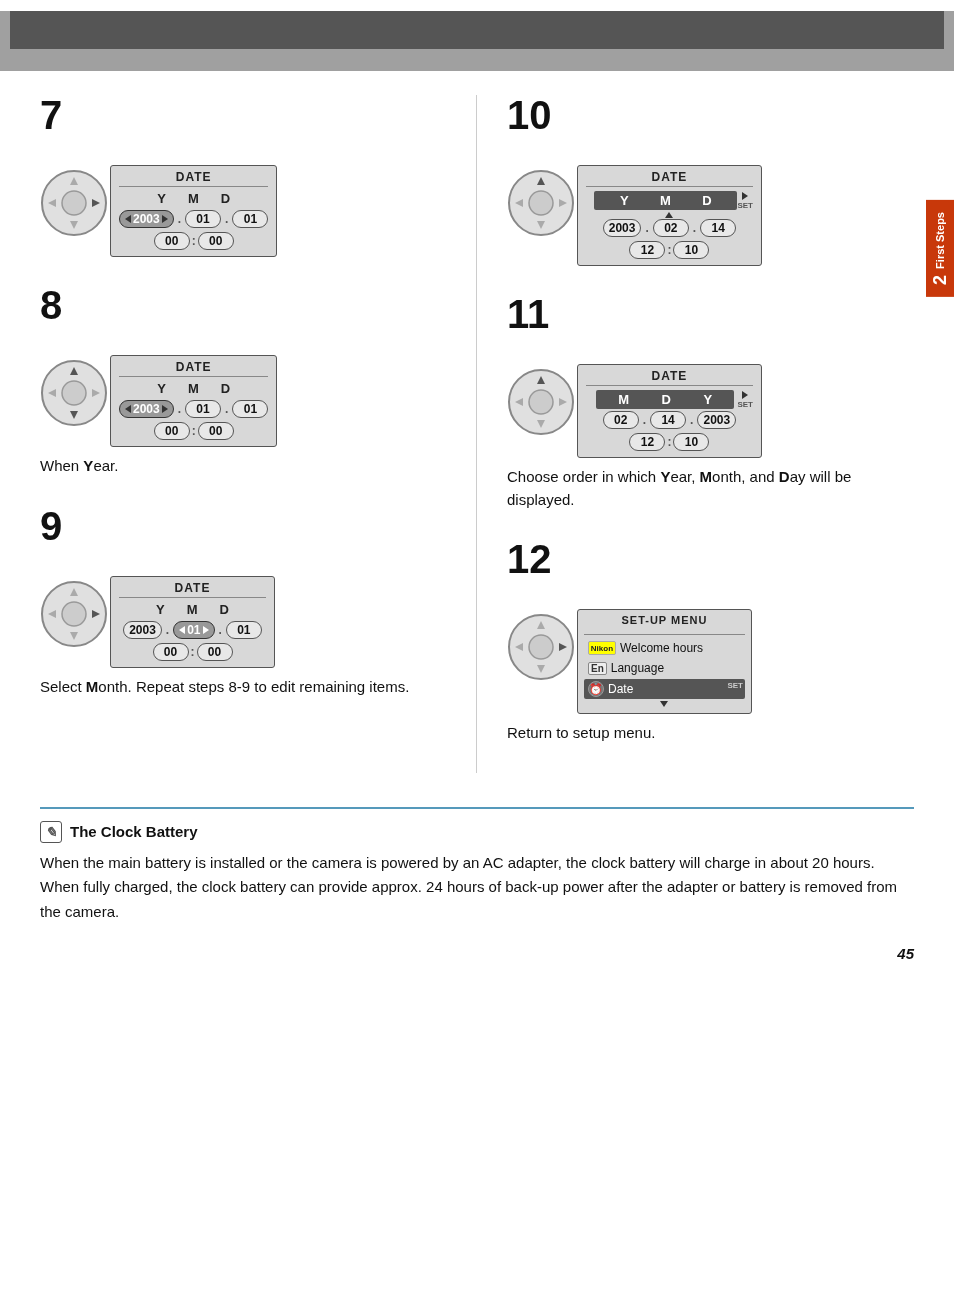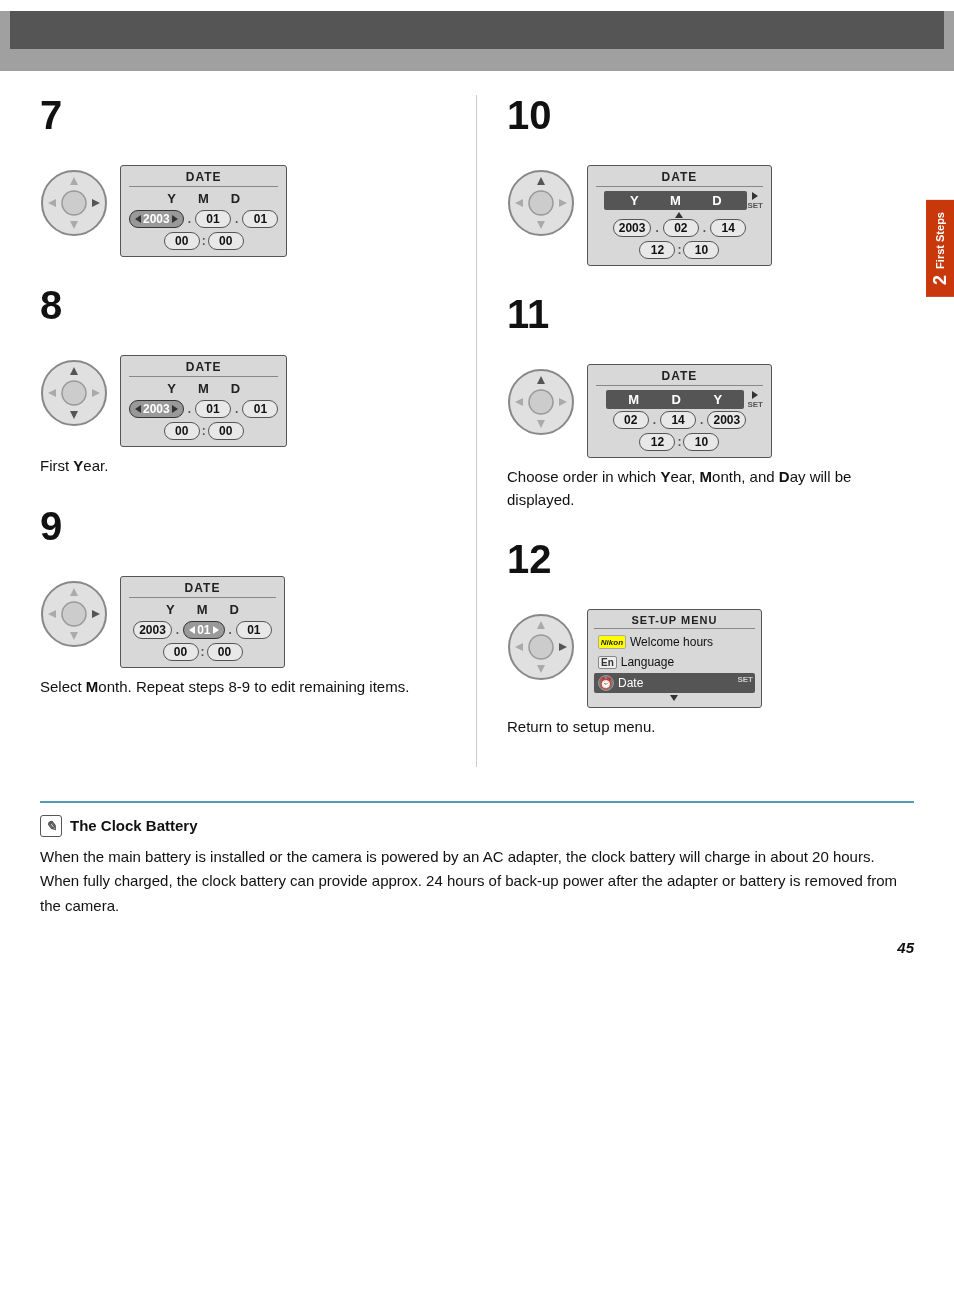--- a/index.html
+++ b/index.html
@@ -80,21 +80,21 @@
     .step-num {
       font-size: 40px;
       font-weight: bold;
       line-height: 1;
       margin-bottom: 4px;
     }
 
     .step-content {
       display: flex;
       align-items: flex-start;
-      gap: 12px;
+      gap: 2px;
       margin-top: 30px;
     }
 
     
     .dpad {
       width: 68px;
       height: 68px;
       flex-shrink: 0;
       position: relative;
       margin-top: 4px;
@@ -224,21 +224,21 @@
       border-radius: 3px;
       padding: 4px 6px 6px 6px;
       min-width: 175px;
     }
     .setup-title {
       text-align: center;
       font-size: 11px;
       font-weight: bold;
       letter-spacing: 1px;
       border-bottom: 1px solid #888;
-      padding-bottom: 2px;
+      padding-bottom: 8px;
       margin-bottom: 4px;
       color: #222;
     }
     .setup-item {
       display: flex;
       align-items: center;
       padding: 2px 4px;
       font-size: 12px;
       gap: 4px;
       border-radius: 2px;
@@ -267,21 +267,20 @@
       height: 14px;
       background: #ffff00;
       border: 1px solid #aaa;
       border-radius: 2px;
       display: flex;
       align-items: center;
       justify-content: center;
       font-size: 8px;
       font-weight: bold;
       color: #222;
-      font-style: italic;
     }
 
     
     .bottom-note {
       border-top: 2px solid #5599bb;
       margin: 10px 40px 20px 40px;
       padding-top: 12px;
     }
     .note-title {
       font-size: 15px;
@@ -468,21 +467,21 @@
               <span>00</span>
             </div>
             <span class="dot-sep">:</span>
             <div class="date-val">
               <span>00</span>
             </div>
           </div>
         </div>
       </div>
       <div class="step-desc">
-        <span>First </span><b>Y</b><span>ear.</span>
+        <span>When </span><b>Y</b><span>ear.</span>
       </div>
     </div>
 
     <div class="step">
       <div class="step-num">9</div>
       <div class="step-content">
         <div class="dpad">
           <svg viewBox="0 0 68 68">
             <circle cx="34" cy="34" r="32" fill="#e0e0e0" stroke="#888" stroke-width="2"></circle>
             <circle cx="34" cy="34" r="12" fill="#ccc" stroke="#999" stroke-width="1.5"></circle>

